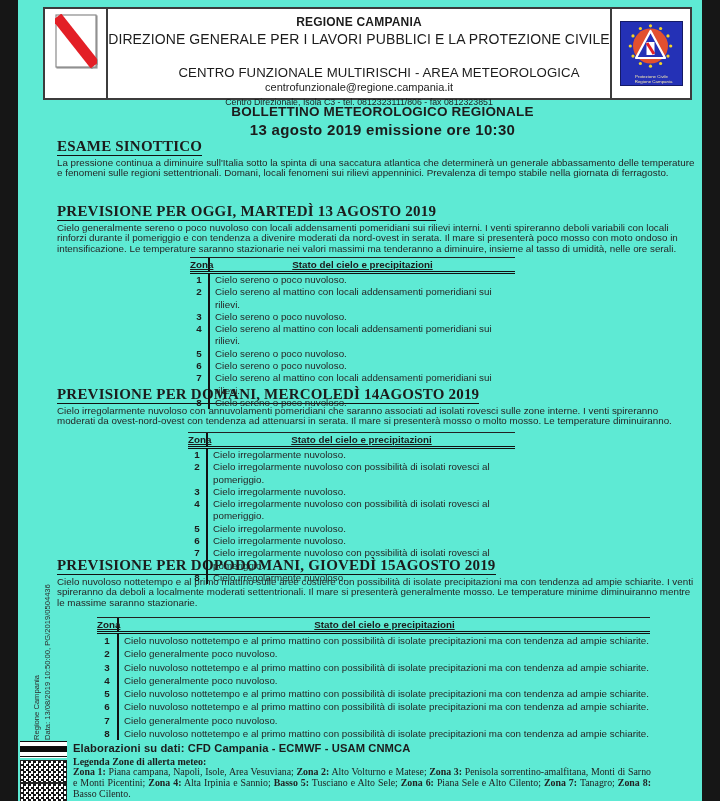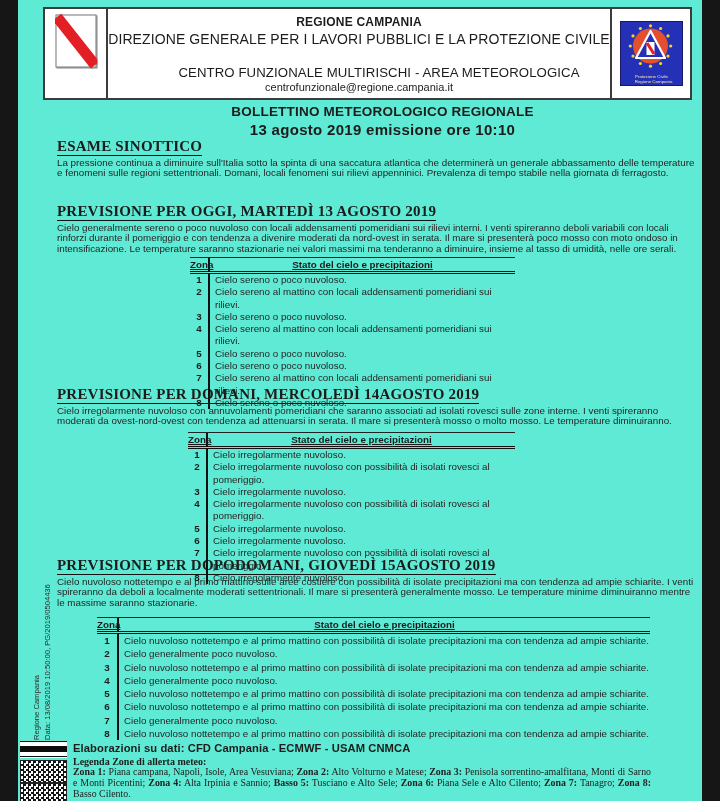--- a/index.html
+++ b/index.html
@@ -85,20 +85,21 @@
       <svg class="flag-shadow" width="42" height="54" viewBox="0 0 42 54">
         <rect x="1" y="1" width="40" height="52" fill="#ffffff" stroke="#8a8a8a" stroke-width="1.2"></rect>
         <line x1="2" y1="3" x2="40" y2="51" stroke="#e31f26" stroke-width="11"></line>
       </svg>
     </div>
     <div class="hcell hc-c">
       <div class="h-org">REGIONE CAMPANIA</div>
       <div class="h-dept">DIREZIONE GENERALE PER I LAVORI PUBBLICI E LA PROTEZIONE CIVILE</div>
       <div class="h-centre">CENTRO FUNZIONALE MULTIRISCHI - AREA METEOROLOGICA</div>
       <div class="h-mail">centrofunzionale@regione.campania.it</div>
+      <div class="h-addr">Centro Direzionale, Isola C3 - tel. 0812323111/806 - fax 0812323851</div>
     </div>
     <div class="hcell hc-r">
       <div class="pc-logo">
         <svg width="59" height="48" viewBox="0 0 59 48" style="position:absolute;left:0;top:1px;">
           <circle cx="29.5" cy="23" r="17.5" fill="#e2502f"></circle>
           <g fill="#f5d426">
             <circle cx="29.5" cy="2.8" r="1.6"></circle>
               <circle cx="39.6" cy="5.5" r="1.6"></circle>
             <circle cx="47.0" cy="12.9" r="1.6"></circle>
               <circle cx="49.7" cy="23" r="1.6"></circle>
@@ -118,21 +119,21 @@
         <div class="pc-cap">
           <div>Protezione Civile</div>
           <div>Regione Campania</div>
         </div>
       </div>
     </div>
   </div>
 
   <div class="title">
     <div class="title-l1">BOLLETTINO METEOROLOGICO REGIONALE</div>
-    <div class="title-l2">13 agosto 2019 emissione ore 10:10</div>
+    <div class="title-l2">13 agosto 2019 emissione ore 10:30</div>
   </div>
 
   <div class="sec s0">
     <h2>ESAME SINOTTICO</h2><br>
     <p>La pressione continua a diminuire sull'Italia sotto la spinta di una saccatura atlantica che determinerà un generale abbassamento delle temperature e fenomeni sulle regioni settentrionali. Domani, locali fenomeni sui rilievi appenninici. Prevalenza di tempo stabile nella giornata di ferragosto.</p>
   </div>
 
   <div class="sec s1">
     <h2>PREVISIONE PER OGGI, MARTEDÌ 13 AGOSTO 2019</h2><br>
     <p>Cielo generalmente sereno o poco nuvoloso con locali addensamenti pomeridiani sui rilievi interni. I venti spireranno deboli variabili con locali rinforzi durante il pomeriggio e con tendenza a divenire moderati da nord-ovest in serata. Il mare si presenterà poco mosso con moto ondoso in intensificazione. Le temperature saranno stazionarie nei valori massimi ma tenderanno a diminuire, insieme al tasso di umidità, nelle ore serali.</p>

